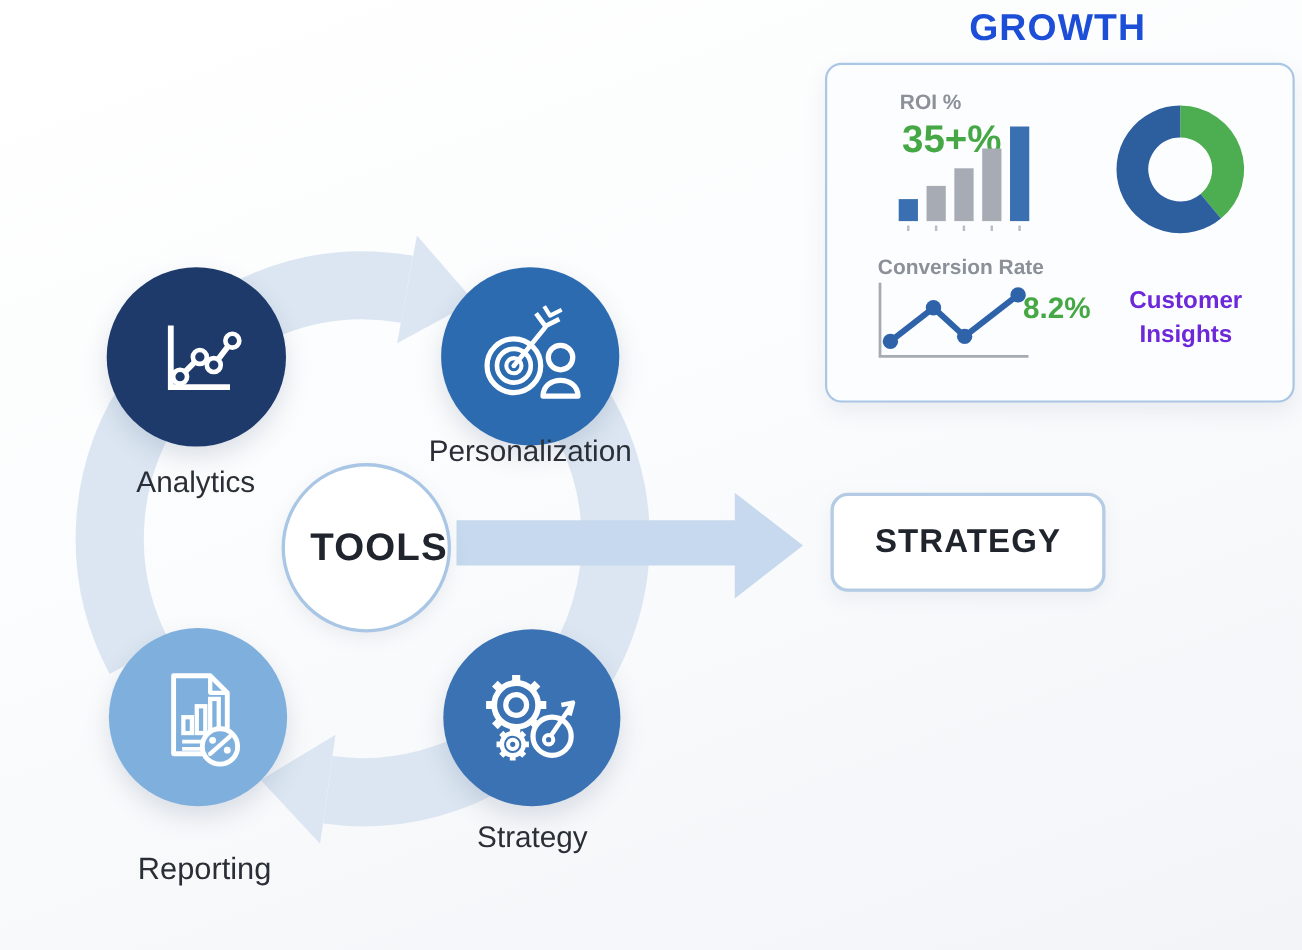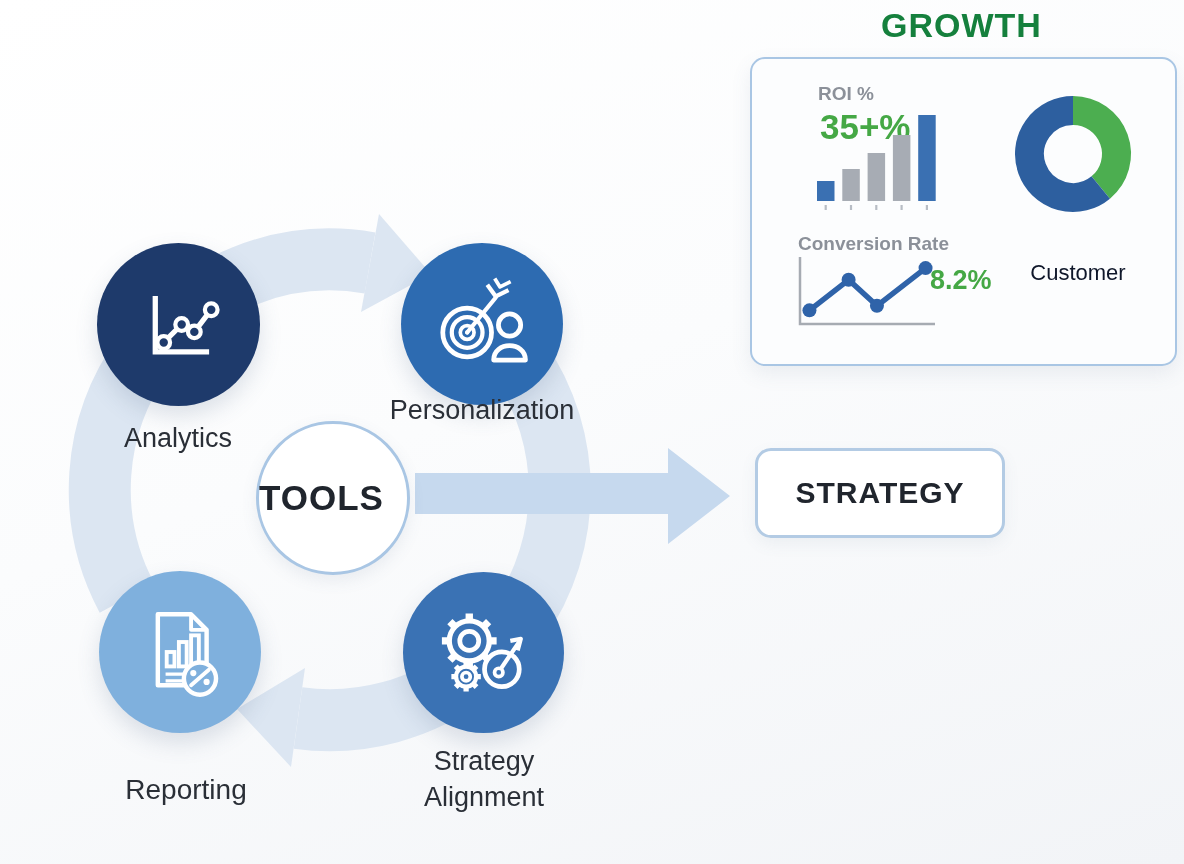--- a/index.html
+++ b/index.html
@@ -17,40 +17,40 @@
   .node-personalization{left:401px;top:243px;width:162px;height:162px;background:#2d6bb1;}
   .node-reporting{left:99px;top:571px;width:162px;height:162px;background:#7fb0dd;}
   .node-alignment{left:403px;top:572px;width:161px;height:161px;background:#3a72b4;}
   .node-label{position:absolute;text-align:center;font-weight:400;color:#2a2f37;font-size:27px;line-height:36px;}
   .lbl-analytics{left:78px;top:420px;width:200px;}
   .lbl-personalization{left:372px;top:392px;width:220px;}
   .lbl-reporting{left:86px;top:743px;width:200px;font-size:28px;margin-top:29px;}
   .lbl-alignment{left:374px;top:743px;width:220px;}
   
   .hub{position:absolute;left:256px;top:421px;width:148px;height:148px;border-radius:50%;
-       background:#ffffff;border:3px solid #a9c6e4;display:flex;align-items:center;justify-content:flex-start;
+       background:#ffffff;border:3px solid #a9c6e4;display:flex;align-items:center;justify-content:flex-end;
        box-shadow:0 6px 16px rgba(90,110,140,.10);}
   .hub span{font-size:35px;font-weight:700;color:#20252d;letter-spacing:1px;}
   
   .strategy-box{position:absolute;left:755px;top:448px;width:244px;height:84px;background:#ffffff;
        border:3px solid #b3cbe4;border-radius:16px;display:flex;align-items:center;justify-content:center;
        box-shadow:0 6px 16px rgba(90,110,140,.08);}
   .strategy-box span{font-size:30px;font-weight:700;color:#20252d;letter-spacing:1px;}
   
   .growth-title{position:absolute;left:750px;top:6px;width:423px;text-align:center;
-       font-size:34px;font-weight:700;color:#15803d;letter-spacing:1px;}
+       font-size:34px;font-weight:700;color:#1d4ed8;letter-spacing:1px;}
   .growth-panel{position:absolute;left:750px;top:57px;width:423px;height:305px;background:#fcfdfe;
        border:2.5px solid #a9c6e4;border-radius:15px;box-shadow:0 8px 20px rgba(90,110,140,.10);}
   .gp-label{position:absolute;color:#8b9099;font-size:19px;font-weight:700;}
   .gp-roi-label{left:66px;top:24px;}
   .gp-roi-value{position:absolute;left:68px;top:48px;font-size:35px;font-weight:700;color:#45a845;}
   .gp-conv-label{left:46px;top:174px;}
   .gp-conv-value{position:absolute;left:178px;top:206px;font-size:27px;font-weight:700;color:#45a845;}
   .gp-insights{position:absolute;left:243px;top:198px;width:166px;text-align:center;
-       color:#0f172a;font-size:22px;font-weight:400;line-height:31px;}
+       color:#6d28d9;font-size:22px;font-weight:700;line-height:31px;}
   .bar-chart{position:absolute;left:61px;top:52px;}
   .line-chart{position:absolute;left:40px;top:192px;}
   .donut-chart{position:absolute;left:258px;top:32px;}
 </style>
 </head>
 <body>
 
 <svg class="abs" width="1184" height="864" viewBox="0 0 1184 864" style="left:0;top:0;">
   <g fill="none" stroke="#dce6f2" stroke-width="62">
     <path d="M 127 598 A 230 230 0 0 1 370 263"></path>
@@ -118,21 +118,20 @@
     <circle cx="33" cy="70" r="9.5" fill="none" stroke="#fff" stroke-width="4"></circle>
     <circle cx="33" cy="70" r="4" fill="none" stroke="#fff" stroke-width="3.5"></circle>
     <circle cx="67" cy="63" r="16.5" fill="none" stroke="#fff" stroke-width="4.5"></circle>
     <circle cx="64" cy="66" r="4" fill="none" stroke="#fff" stroke-width="3.5"></circle>
     <path d="M67 61 L84 36" stroke="#fff" stroke-width="4" stroke-linecap="round"></path>
     <path d="M75 36 L85 34 L82 45" fill="none" stroke="#fff" stroke-width="4" stroke-linejoin="round"></path>
   </svg>
 </div>
 <div class="node-label lbl-alignment">
   <div>Strategy</div>
-  <div>Alignment</div>
 </div>
 
 <div class="hub">
   <span>TOOLS</span>
 </div>
 <div class="strategy-box">
   <span>STRATEGY</span>
 </div>
 
 <div class="growth-title">GROWTH</div>
@@ -160,14 +159,15 @@
       <path d="M8 6 V73 H143" fill="none" stroke="#a6abb2" stroke-width="2.5"></path>
       <polyline points="17.450000000000003,59.35 56.6,28.8 84.94999999999999,54.8 133.55,17.1" fill="none" stroke="#2f63a9" stroke-width="5.5" stroke-linejoin="round" stroke-linecap="round"></polyline>
       <circle cx="17.450000000000003" cy="59.35" r="7" fill="#2f63a9"></circle>
       <circle cx="56.6" cy="28.8" r="7" fill="#2f63a9"></circle>
       <circle cx="84.94999999999999" cy="54.8" r="7" fill="#2f63a9"></circle>
       <circle cx="133.55" cy="17.1" r="7" fill="#2f63a9"></circle>
     </svg>
   <div class="gp-conv-value">8.2%</div>
   <div class="gp-insights">
     <div>Customer</div>
+    <div>Insights</div>
   </div>
 </div>
 
 </body></html>

